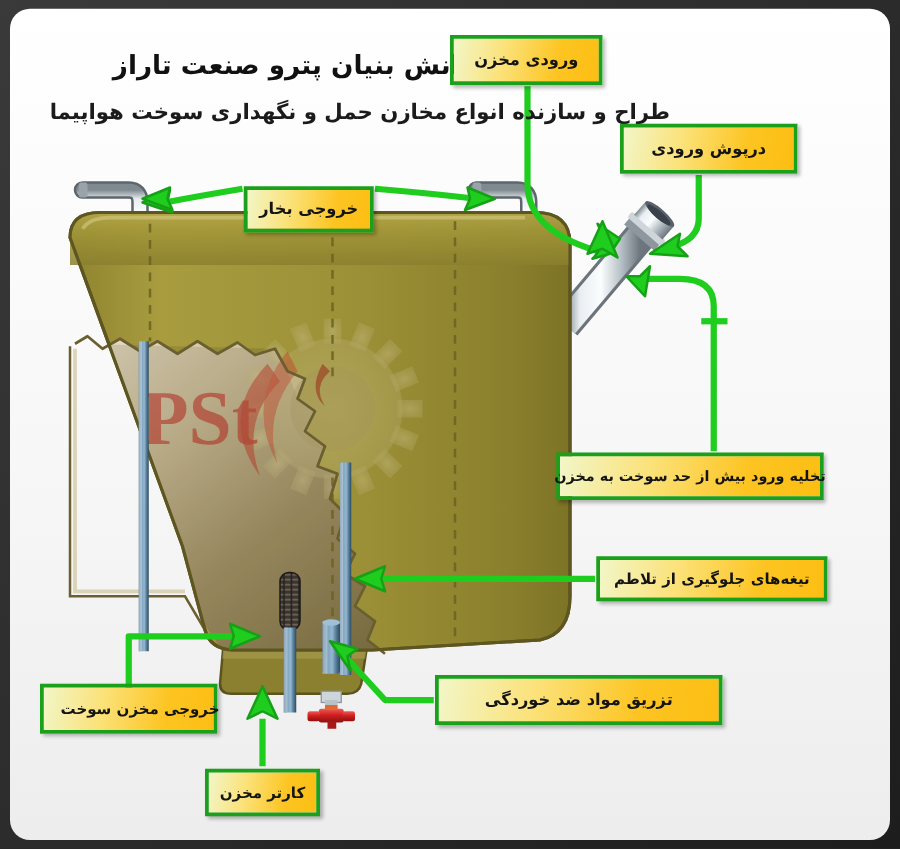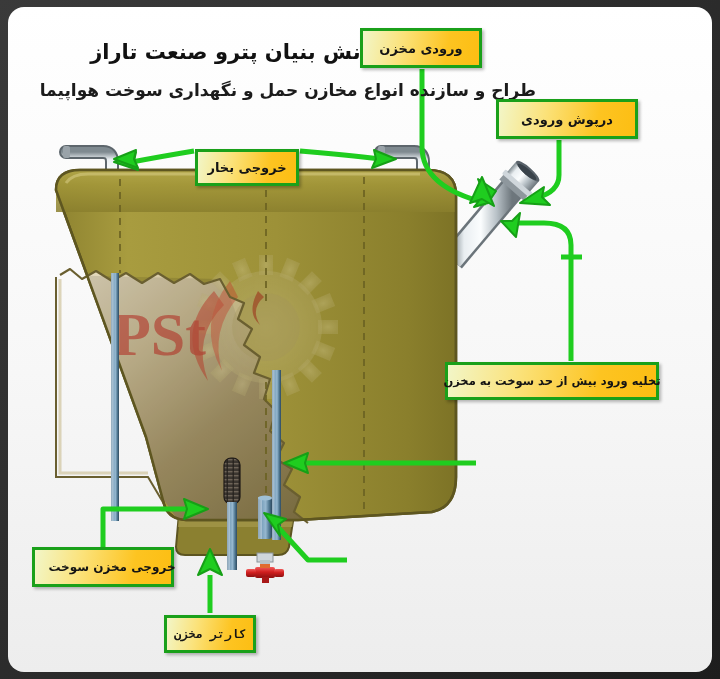--- a/index.html
+++ b/index.html
@@ -305,18 +305,20 @@
      </g>
    </svg>
 
    <div class="title">شرکت دانش بنیان پترو صنعت تاراز</div>
    <div class="subtitle">طراح و سازنده انواع مخازن حمل و نگهداری سوخت هواپیما</div>
 
    <div class="label" style="left:352px;top:21px;width:122px;height:40px;">ورودی مخزن</div>
    <div class="label" style="left:488px;top:92px;width:142px;height:40px;">درپوش ورودی</div>
    <div class="label" style="left:187px;top:126px;width:104px;height:37px;margin-top:16px;">خروجی بخار</div>
    <div class="label xs" style="left:437px;top:355px;width:214px;height:38px;">تخلیه ورود بیش از حد سوخت به مخزن</div>
+   <div class="label sm" style="left:469px;top:438px;width:185px;height:36px;">تیغه‌های جلوگیری از تلاطم</div>
+   <div class="label" style="left:340px;top:533px;width:230px;height:40px;">تزریق مواد ضد خوردگی</div>
    <div class="label sm" style="left:24px;top:540px;width:142px;height:40px;padding-left:24px;">خروجی مخزن سوخت</div>
-   <div class="label sm" style="left:156px;top:608px;width:92px;height:38px;font-family:Liberation Mono, monospace;">کارتر مخزن</div>
+   <div class="label sm" style="left:156px;top:608px;width:92px;height:38px;">کارتر مخزن</div>
 
   </div>
  </div>
 </div>
 
 </body></html>

